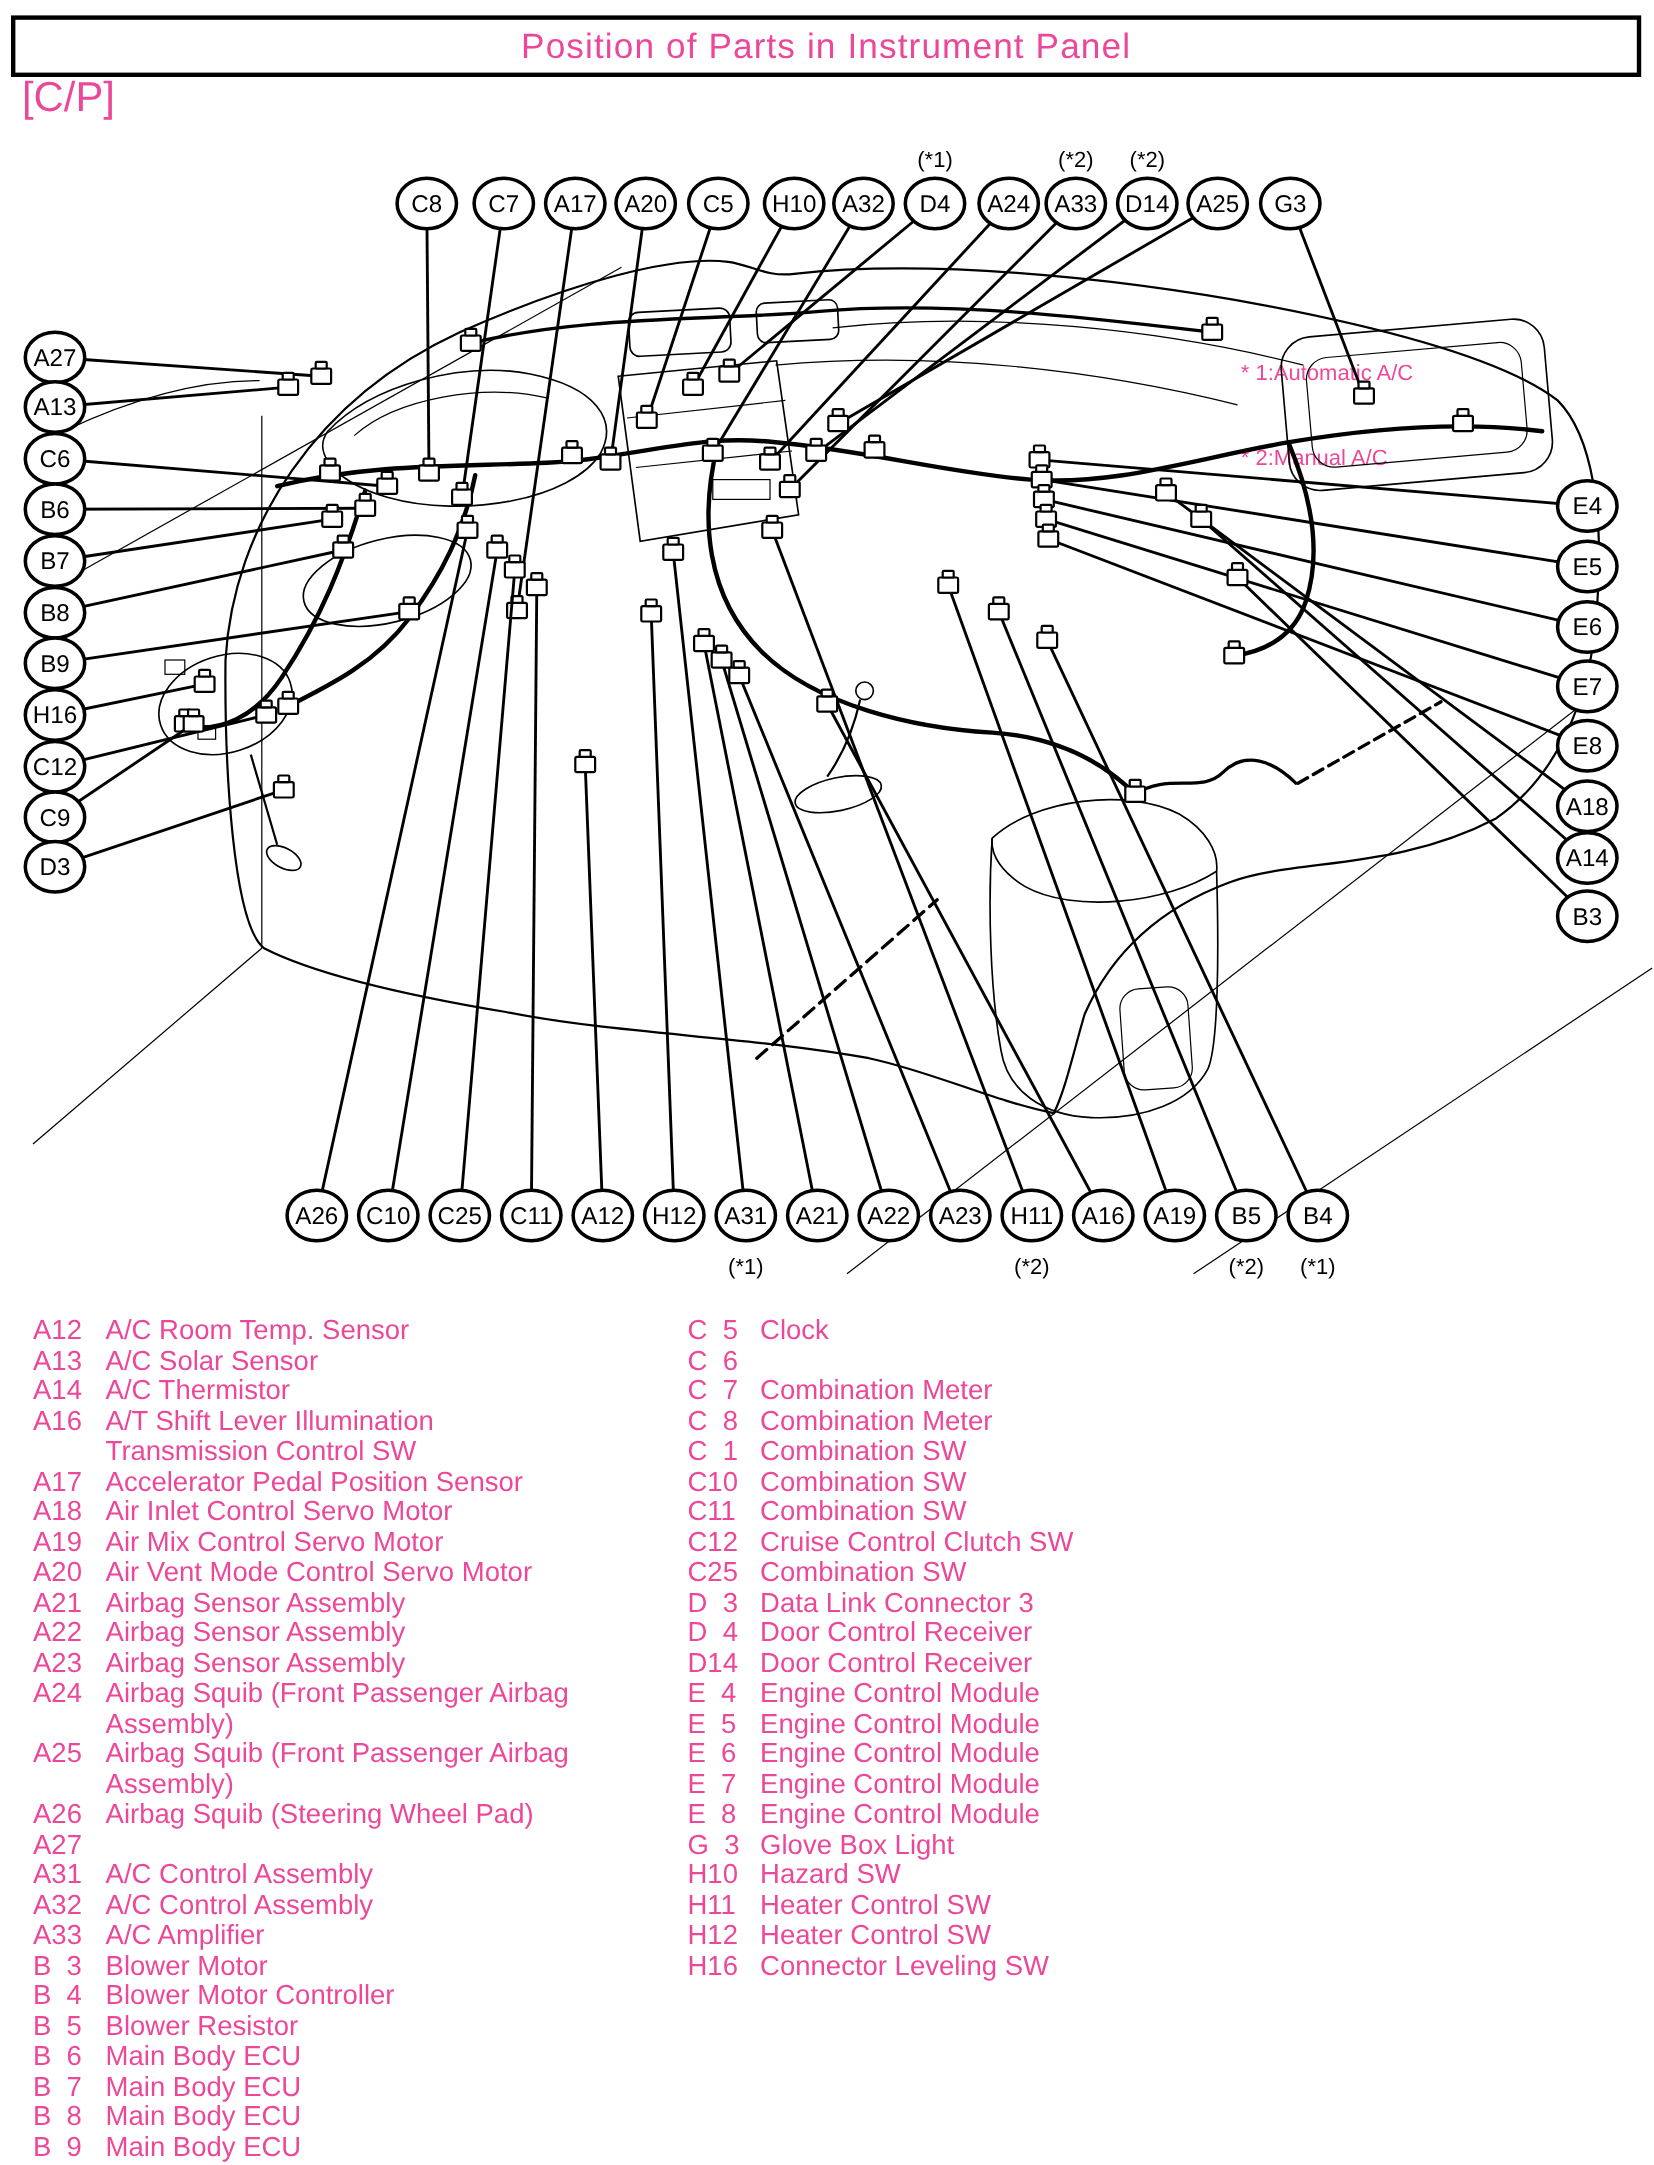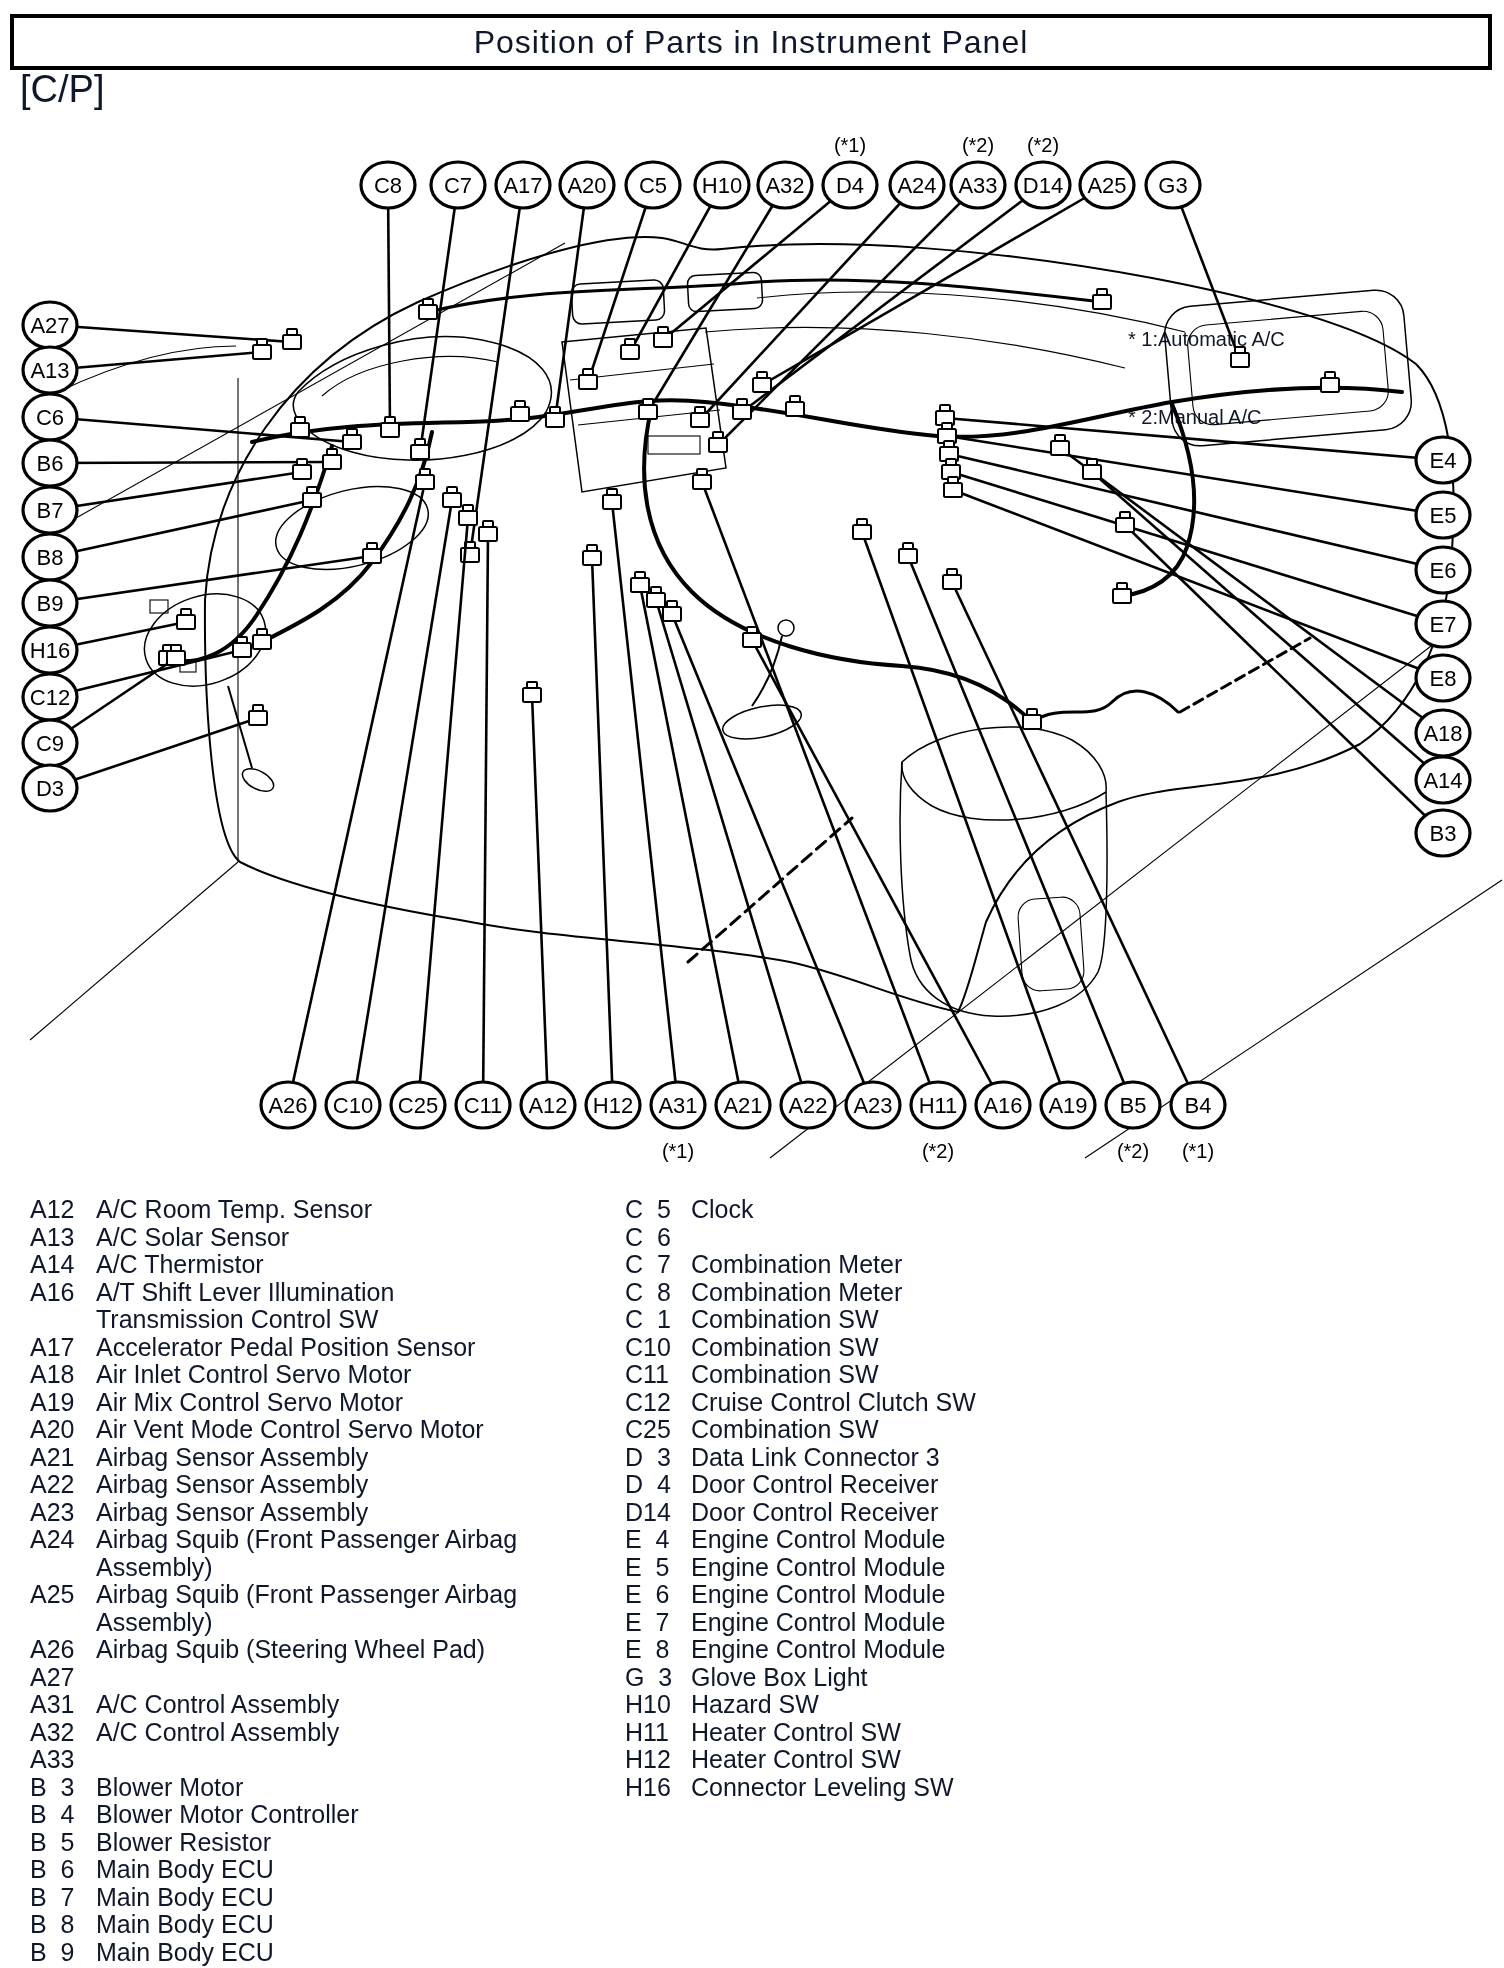--- a/index.html
+++ b/index.html
@@ -1,18 +1,18 @@
 <!DOCTYPE html>
 <html><head>
 <meta charset="utf-8">
 <style>
   html,body{margin:0;padding:0;background:#fff;}
   .page{
     position:relative;width:1504px;height:1968px;background:#fff;
-    font-family:"Liberation Sans",sans-serif;color:#0f172a;overflow:hidden;
+    font-family:"Liberation Sans",sans-serif;color:#ec4899;overflow:hidden;
   }
   .title-box{
     position:absolute;left:10px;top:14px;width:1474px;height:48px;
     border:4px solid #000;display:flex;align-items:center;justify-content:center;
   }
   .title-box .t{font-size:32px;letter-spacing:1px;}
   .cp-label{position:absolute;left:20px;top:68px;font-size:38px;text-align:center;}
   .legend{position:absolute;left:1128px;top:274px;font-size:20px;line-height:26px;white-space:pre;}
   svg.diagram{position:absolute;left:0;top:120px;width:1504px;height:1060px;}
   .art{stroke:#000;fill:none;stroke-width:1.5px;}
@@ -490,20 +490,21 @@
           <div class="row">
           <span class="code">A31</span>
           <span class="name">A/C Control Assembly</span>
         </div>
           <div class="row">
           <span class="code">A32</span>
           <span class="name">A/C Control Assembly</span>
         </div>
           <div class="row">
           <span class="code">A33</span>
+          <span class="name">A/C Amplifier</span>
         </div>
         </div>
       <div class="plist">
 
       <div class="row">
           <span class="code">B  3</span>
           <span class="name">Blower Motor</span>
         </div>
           <div class="row">
           <span class="code">B  4</span>

